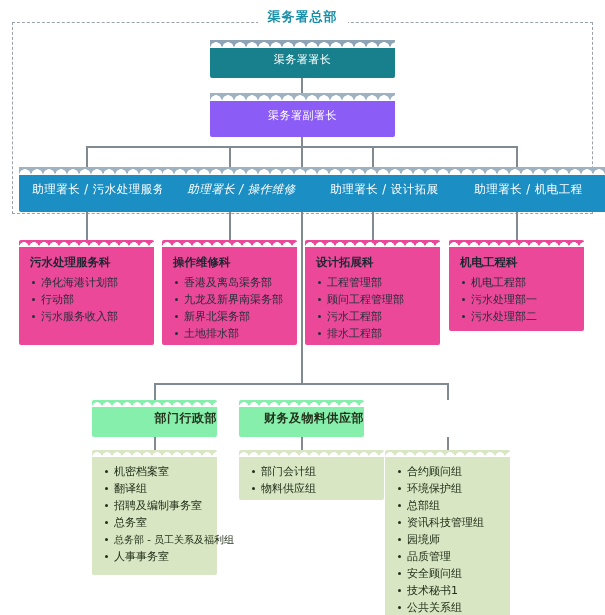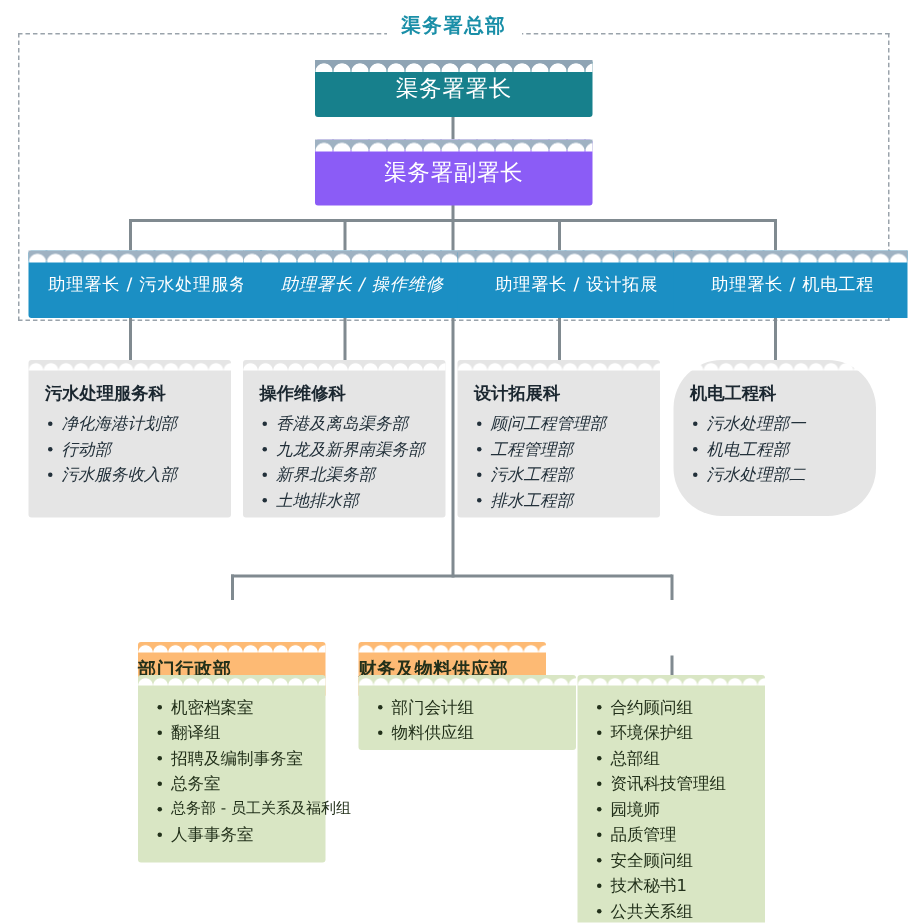--- a/index.html
+++ b/index.html
@@ -36,21 +36,21 @@
   .h{height:2px;}
 
   
   .box{
     position:absolute;
     box-sizing:border-box;
     border-radius:2px;
     display:flex;align-items:center;justify-content:center;
     text-align:center;
     color:#ffffff;
-    font-size:15px;
+    font-size:11px;
     letter-spacing:.5px;
   }
 
   
   .lvl1{
     left:210px;top:40px;width:185px;height:38px;
     background:#17808c;
   }
   .lvl1::before{
     background-image:radial-gradient(circle at 6px 7px, #8fa4b4 6px, rgba(143,164,180,0) 6.5px);
@@ -85,53 +85,53 @@
     background-image:radial-gradient(circle at 6px 8px, #ffffff 5.5px, rgba(255,255,255,0) 6px);
     background-size:12px 10px;
     background-repeat:repeat-x;
     background-position:0 0;
     pointer-events:none;
   }
 
   
   .panel{
     position:absolute;
-    background:#e5e5e5;
+    background:#ec4899;
     border-radius:2px;
     box-sizing:border-box;
     padding:14px 11px 10px 11px;
     color:#22303a;
     font-size:11px;
     line-height:17px;
   }
   .panel .pwave{
     position:absolute;left:0;right:0;top:0;height:7px;
     background-image:radial-gradient(circle at 5px 7px, #ffffff 4.6px, rgba(255,255,255,0) 5.1px);
     background-size:10px 9px;
     background-repeat:repeat-x;
     pointer-events:none;
   }
   .panel h4{
     margin:0 0 3px 0;font-size:11.5px;font-weight:bold;color:#1b2730;
   }
-  .panel ul{margin:0;padding:0;list-style:none;font-style:italic;}
+  .panel ul{margin:0;padding:0;list-style:none;}
   .panel li{position:relative;padding-left:11px;white-space:nowrap;}
   .panel li::before{
     content:"";position:absolute;left:2px;top:7px;
     width:3px;height:3px;border-radius:50%;background:#22303a;
   }
 
   
   .gbox{
     position:absolute;
-    background:#fdba74;
+    background:#86efac;
     border-radius:2px;
     box-sizing:border-box;
-    display:flex;align-items:center;justify-content:flex-start;
-    color:#23301a;font-size:12px;font-weight:bold;letter-spacing:.5px;margin-top:28px;
+    display:flex;align-items:center;justify-content:flex-end;
+    color:#23301a;font-size:12px;font-weight:bold;letter-spacing:.5px;
   }
   .gbox .gwave,.gpanel .gwave{
     position:absolute;left:0;right:0;top:0;height:7px;
     background-image:radial-gradient(circle at 5px 7px, #ffffff 4.6px, rgba(255,255,255,0) 5.1px);
     background-size:10px 9px;
     background-repeat:repeat-x;
     pointer-events:none;
   }
   .gpanel{
     position:absolute;
@@ -233,33 +233,33 @@
       <li>九龙及新界南渠务部</li>
       <li>新界北渠务部</li>
       <li>土地排水部</li>
     </ul>
   </div>
 
   <div class="panel" style="left:305px;top:240px;width:135px;height:105px;">
     <div class="pwave"></div>
     <h4>设计拓展科</h4>
     <ul>
+      <li>工程管理部</li>
       <li>顾问工程管理部</li>
-      <li>工程管理部</li>
       <li>污水工程部</li>
       <li>排水工程部</li>
     </ul>
   </div>
 
-  <div class="panel" style="left:449px;top:240px;width:135px;height:104px;border-radius:32px;">
+  <div class="panel" style="left:449px;top:240px;width:135px;height:91px;">
     <div class="pwave"></div>
     <h4>机电工程科</h4>
     <ul>
+      <li>机电工程部</li>
       <li>污水处理部一</li>
-      <li>机电工程部</li>
       <li>污水处理部二</li>
     </ul>
   </div>
 
   <div class="gbox" style="left:92px;top:400px;width:125px;height:37px;">
     <div class="gwave"></div>
     <span>部门行政部</span>
   </div>
   <div class="gbox" style="left:239px;top:400px;width:125px;height:37px;">
     <div class="gwave"></div>

